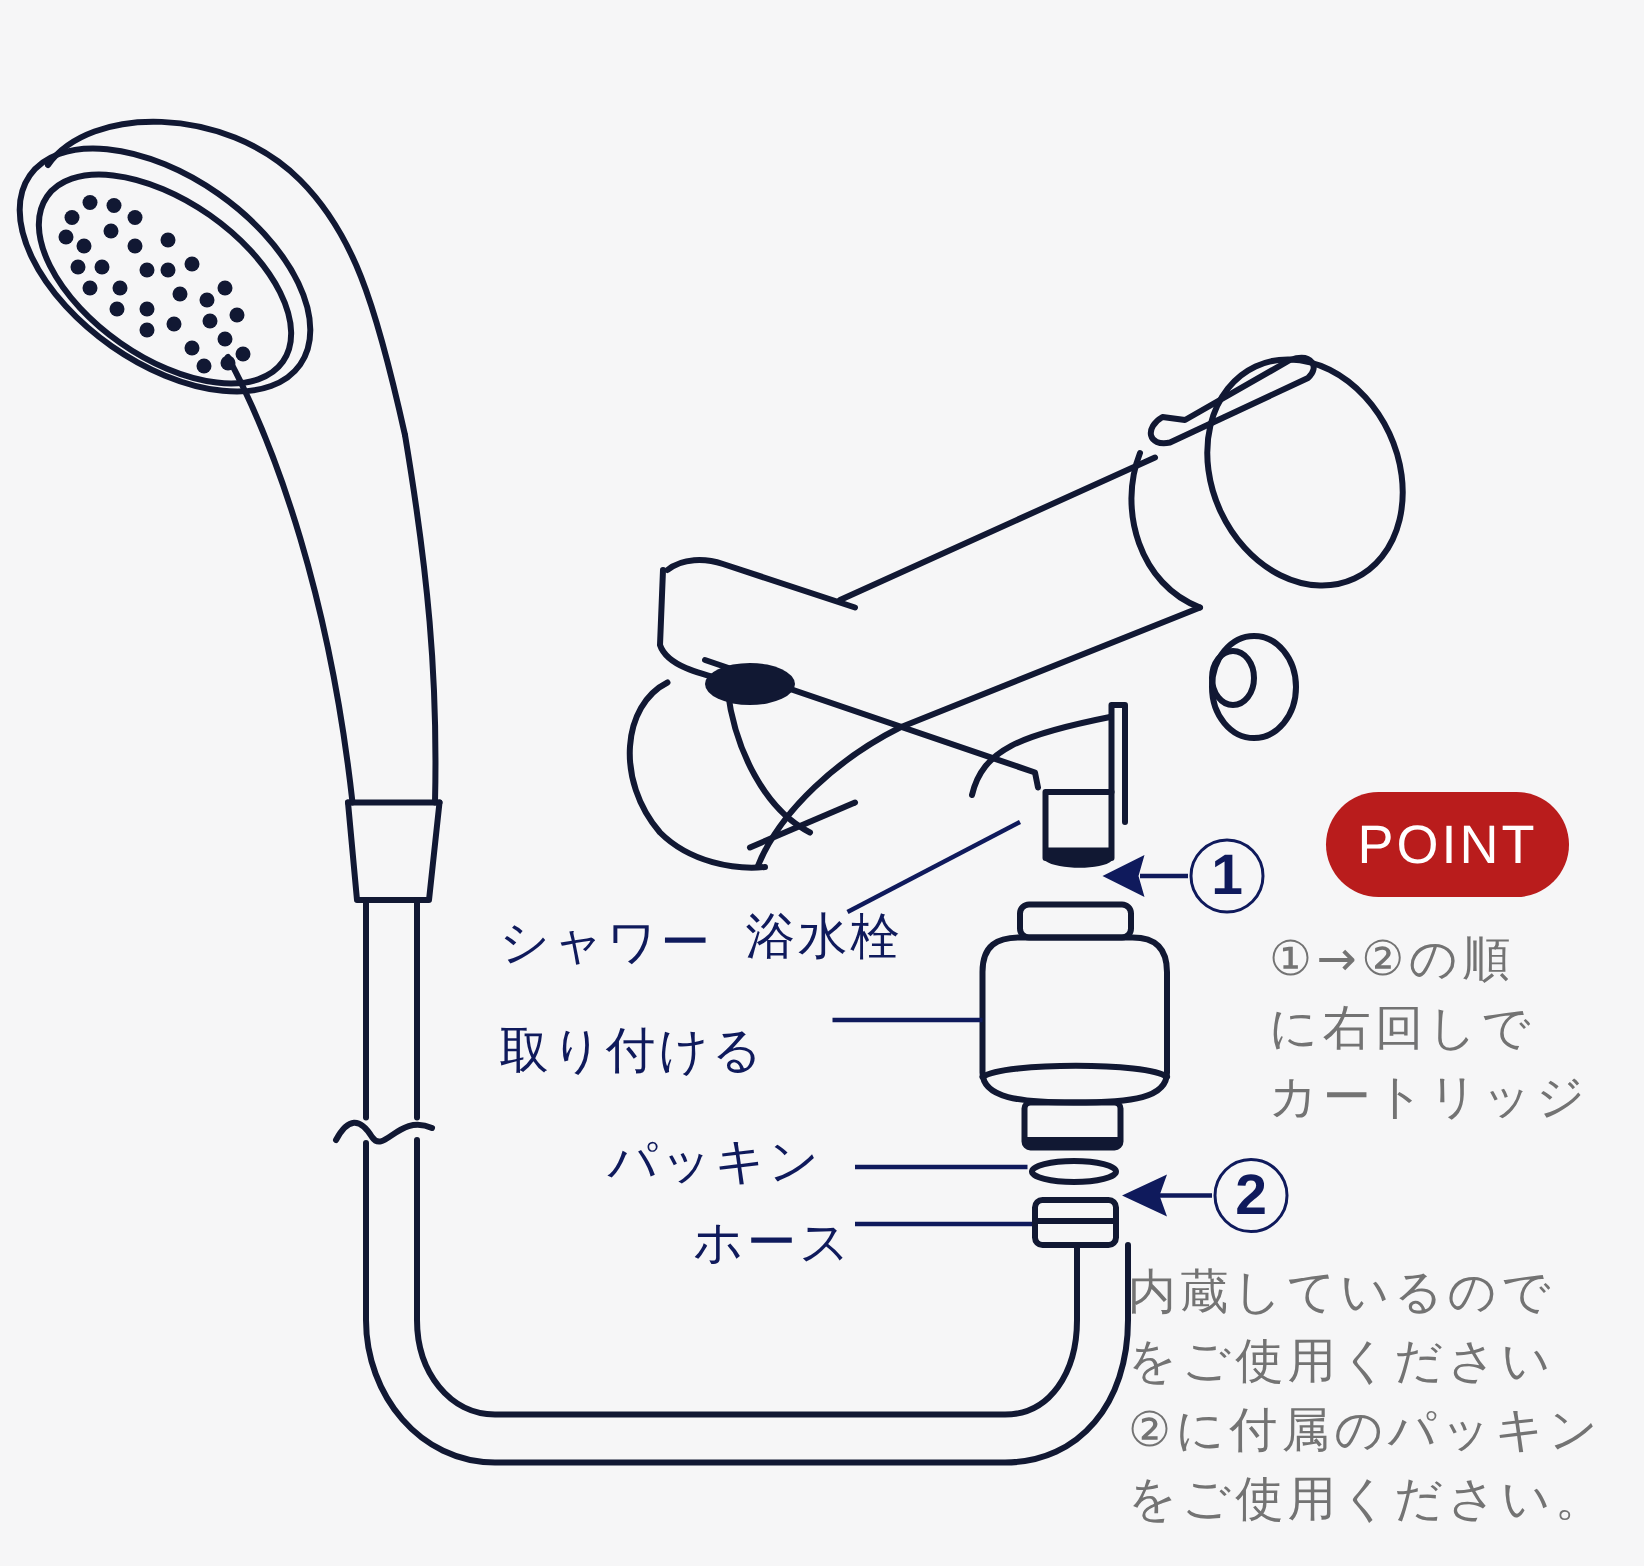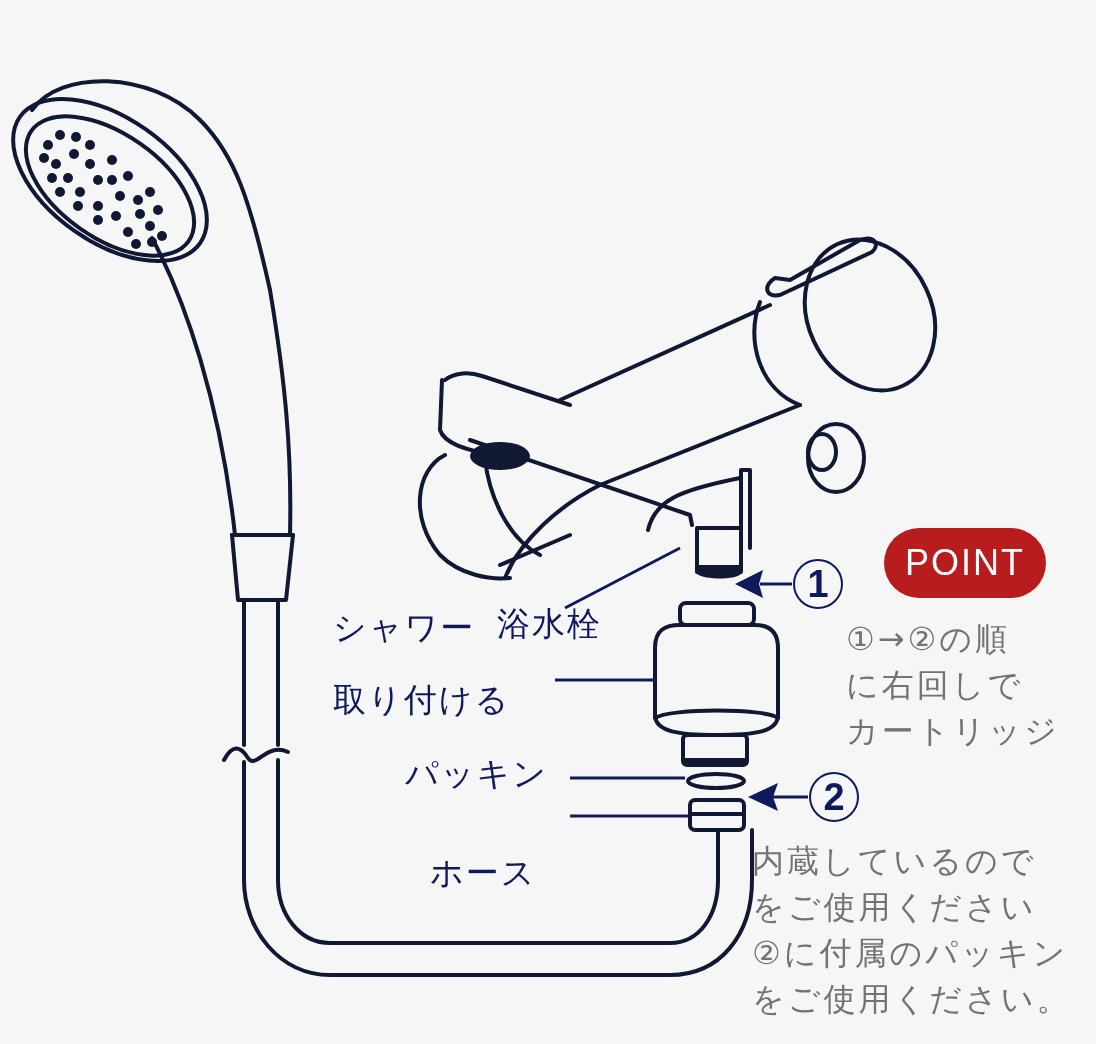--- a/index.html
+++ b/index.html
@@ -131,21 +131,21 @@
       <line x1="765" y1="797" x2="808" y2="797"></line>
     </g>
     <polygon points="735,584 763,570 759,584 763,598" fill="#0f1a5c"></polygon>
     <polygon points="748,797 778,783 773,797 778,811" fill="#0f1a5c"></polygon>
   </svg>
 
   <div class="lbl" style="left:497px; top:604px;">浴水栓</div>
   <div class="lbl" style="left:333px; top:608px;">シャワー</div>
   <div class="lbl" style="left:333px; top:680px;">取り付ける</div>
   <div class="lbl" style="left:405px; top:754px;">パッキン</div>
-  <div class="lbl" style="left:430px; top:808px;margin-top:45px;">ホース</div>
+  <div class="lbl" style="left:462px; top:808px;">ホース</div>
 
   <div class="num-circle" style="left:793px; top:559px;">1</div>
   <div class="num-circle" style="left:809px; top:772px;">2</div>
 
   <div class="point-badge">POINT</div>
   <div class="note" style="left:846px; top:616px;">
     <div>①→②の順</div>
     <div>に右回しで</div>
     <div>カートリッジ</div>
   </div>

